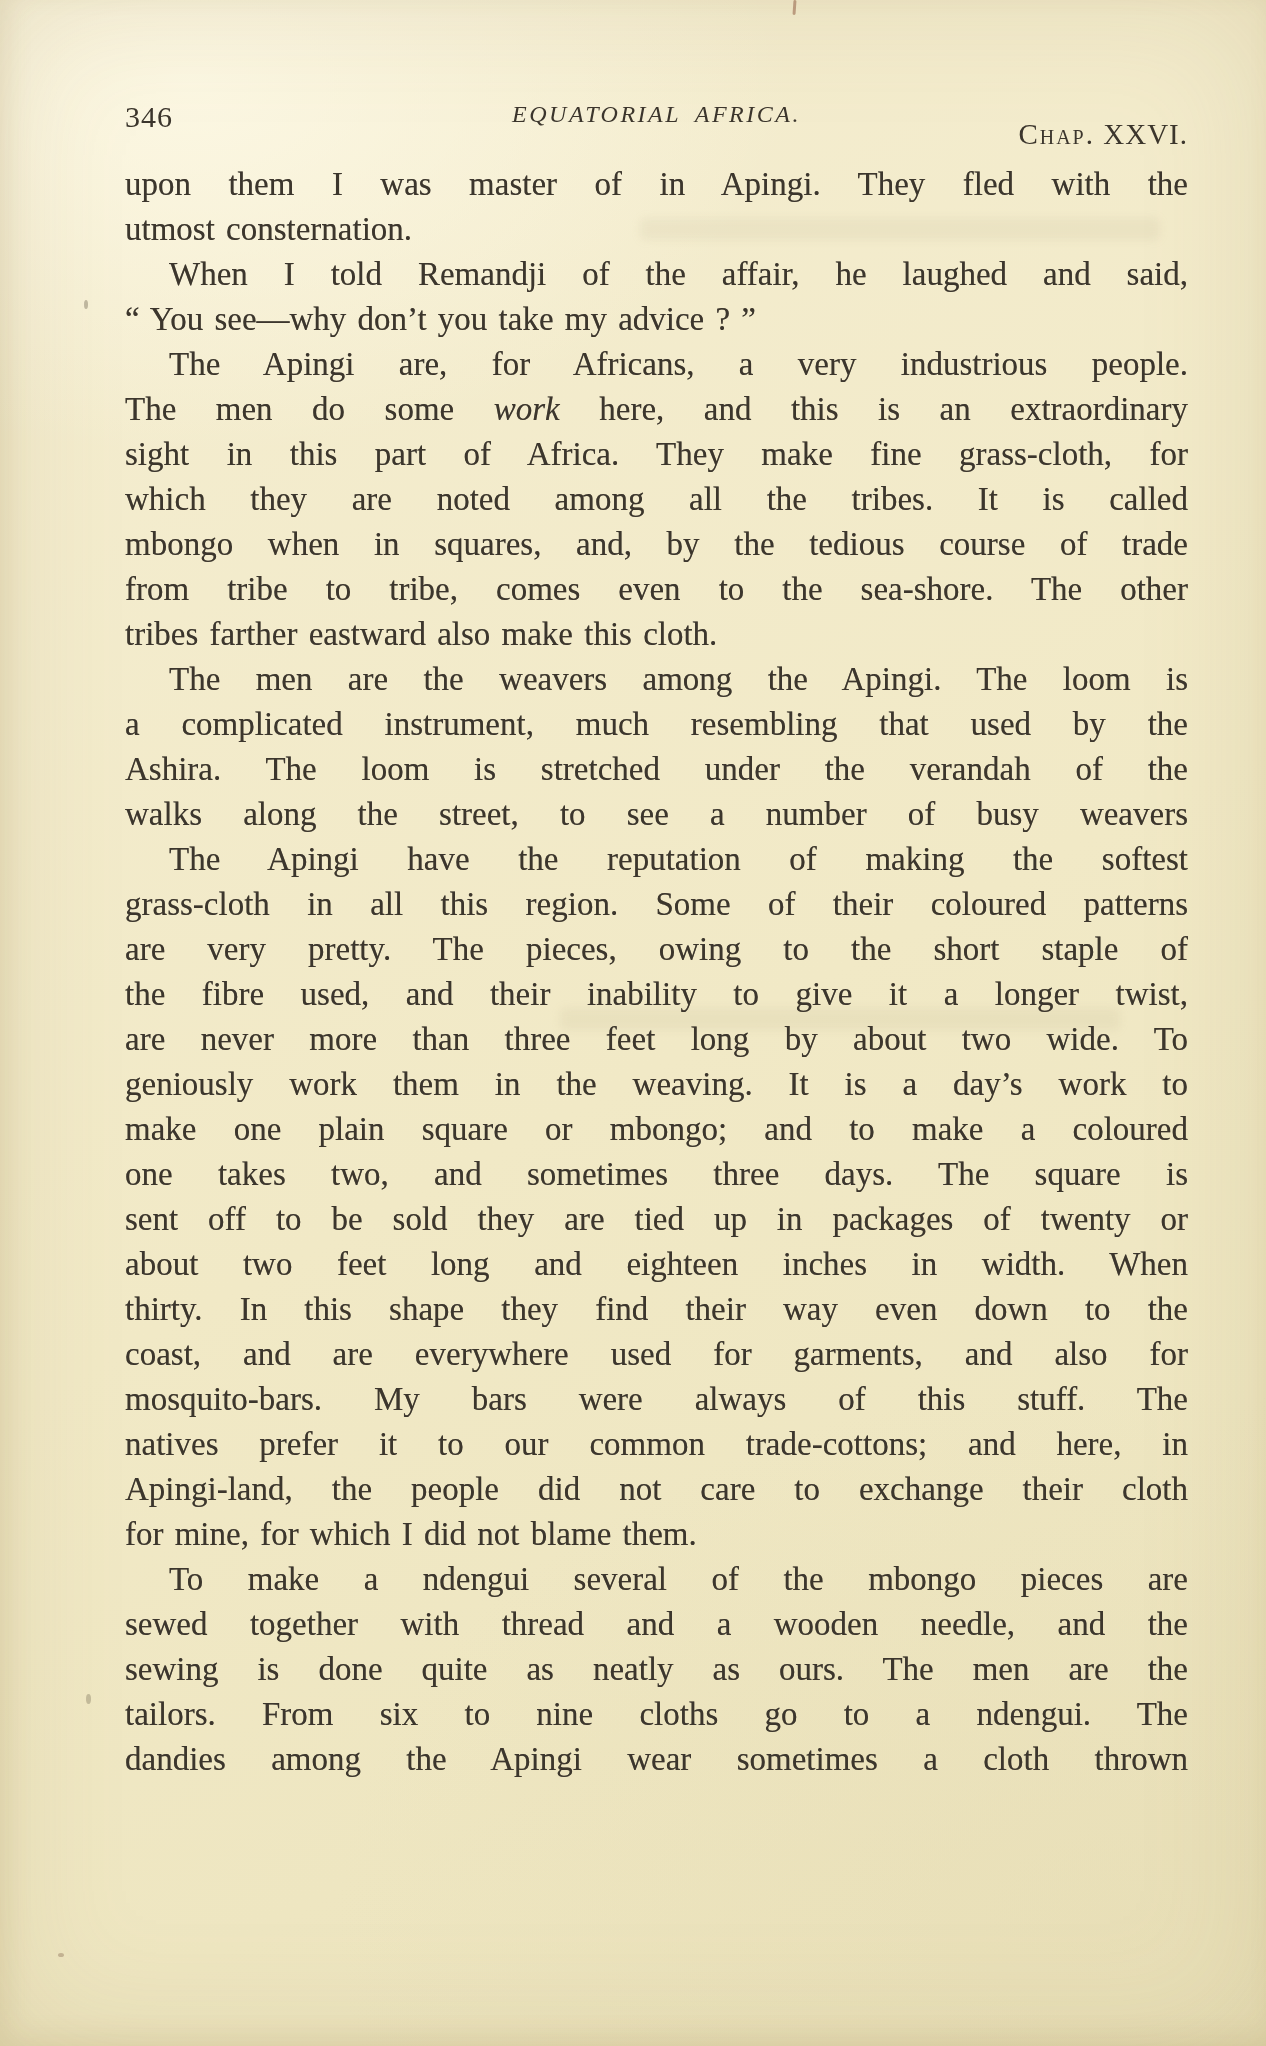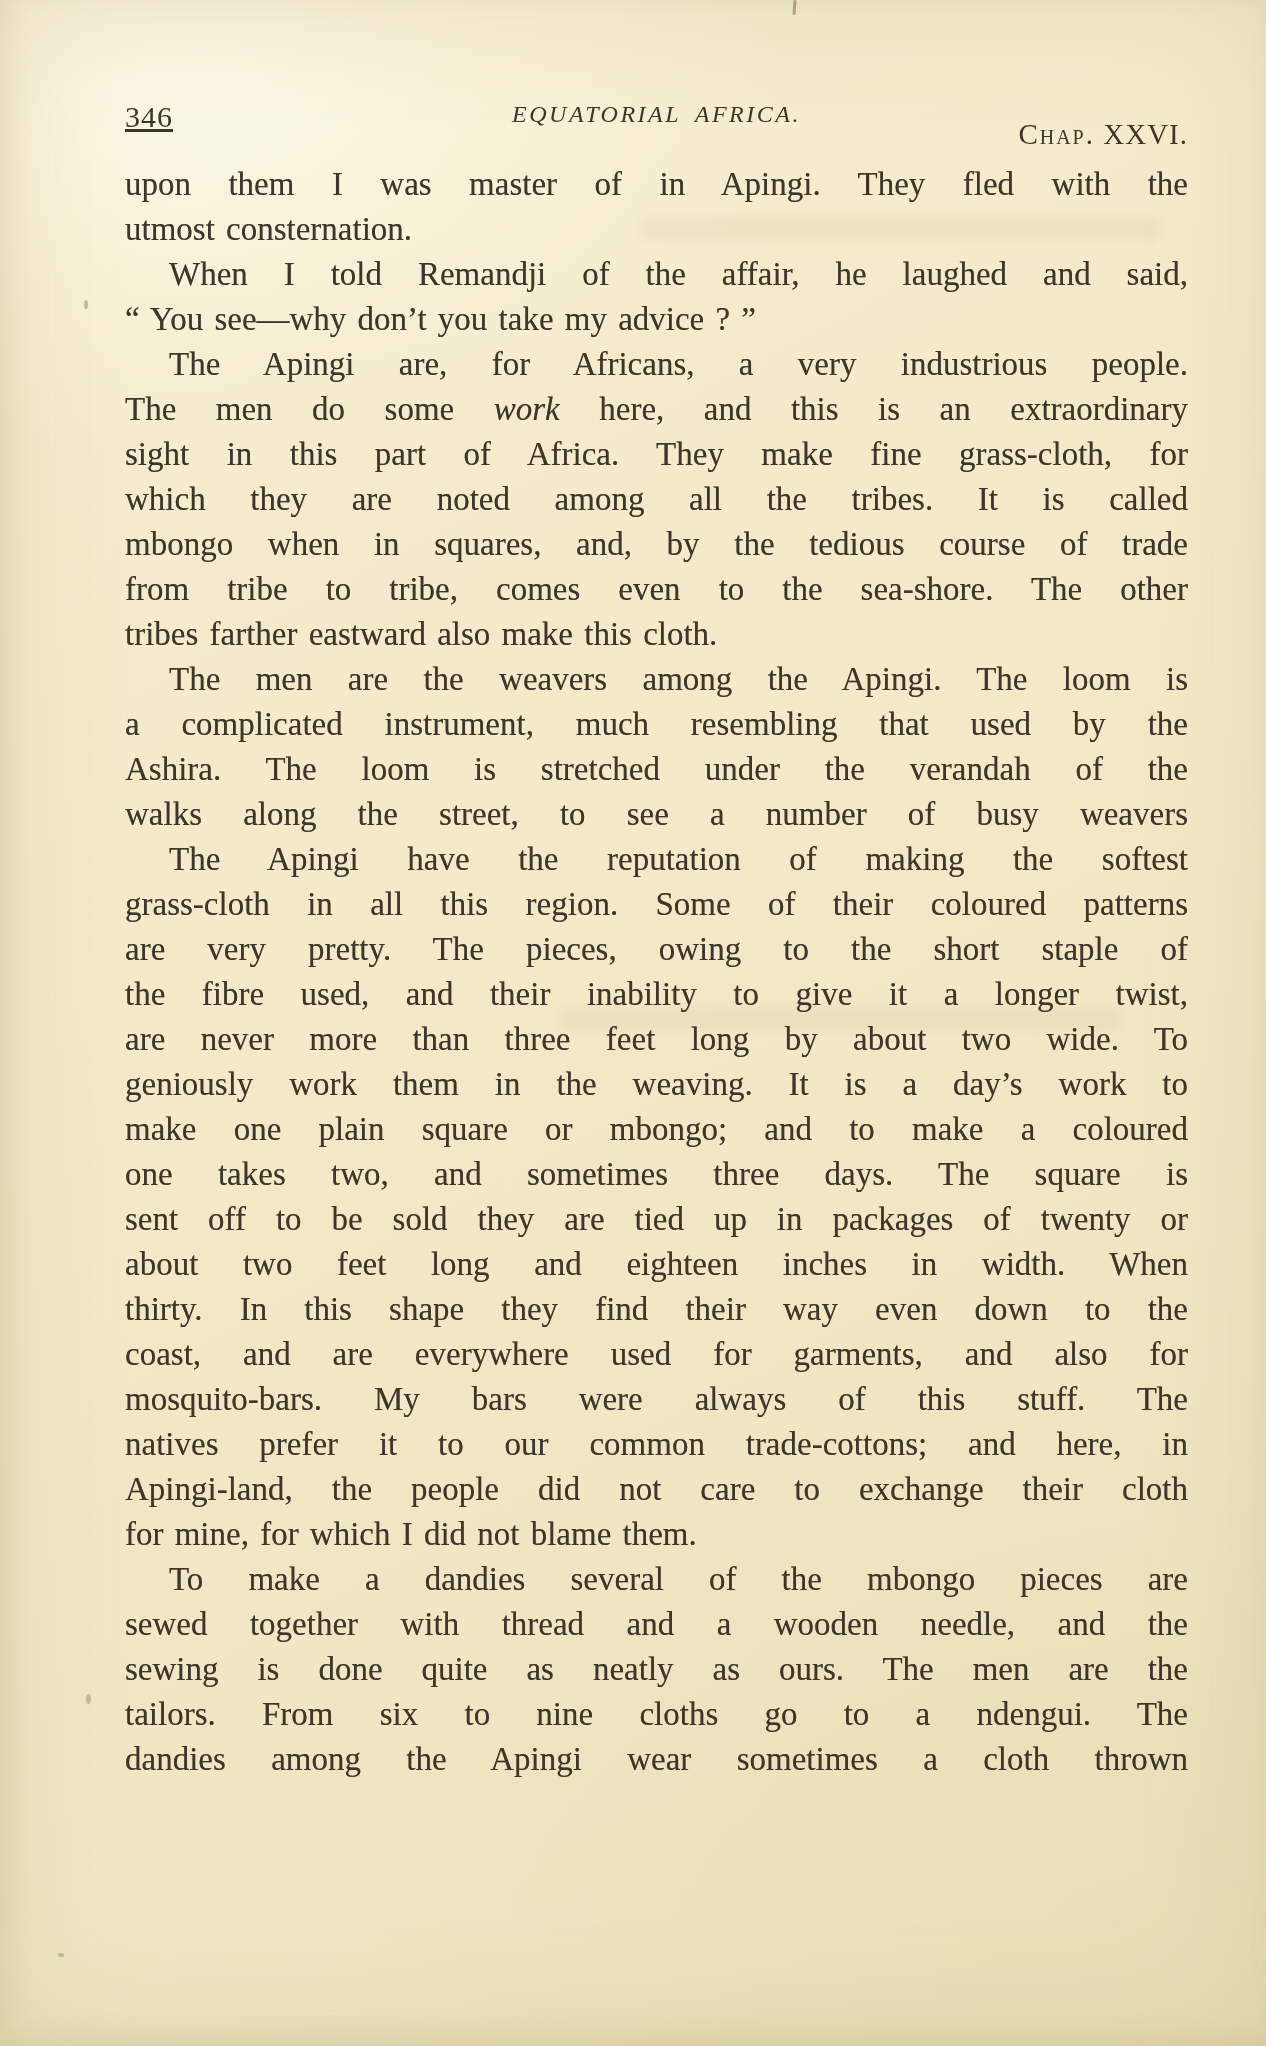--- a/index.html
+++ b/index.html
@@ -16,21 +16,21 @@
   }
   .vignette {
     position: absolute; inset: 0; pointer-events: none;
     box-shadow: inset 0 0 130px rgba(150,125,70,0.16), inset 8px -8px 26px rgba(140,115,60,0.12);
   }
   .page-header {
     position: absolute; left: 125px; right: 78px; top: 98px; height: 42px;
   }
   .page-number {
     position: absolute; left: 0; top: 2px;
-    font-size: 30px; letter-spacing: 1px; text-decoration: underline;
+    font-size: 30px; letter-spacing: 1px;
   }
   .running-title {
     position: absolute; left: 0; right: 0; top: 3px;
     text-align: center; font-style: italic;
     font-size: 24px; letter-spacing: 2.5px; word-spacing: 6px;
   }
   .chapter-heading {
     position: absolute; right: 0; top: 20px;
     font-size: 29px; letter-spacing: 1px;
   }
@@ -106,20 +106,20 @@
     <div class="line">make one plain square or mbongo; and to make a coloured</div>
     <div class="line">one takes two, and sometimes three days.  The square is</div>
     <div class="line">sent off to be sold they are tied up in packages of twenty or</div>
     <div class="line">about two feet long and eighteen inches in width.  When</div>
     <div class="line">thirty.  In this shape they find their way even down to the</div>
     <div class="line">coast, and are everywhere used for garments, and also for</div>
     <div class="line">mosquito-bars.  My bars were always of this stuff.  The</div>
     <div class="line">natives prefer it to our common trade-cottons; and here, in</div>
     <div class="line">Apingi-land, the people did not care to exchange their cloth</div>
     <div class="line flush">for mine, for which I did not blame them.</div>
-    <div class="line indent">To make a dandies several of the mbongo pieces are</div>
+    <div class="line indent">To make a ndengui several of the mbongo pieces are</div>
     <div class="line">sewed together with thread and a wooden needle, and the</div>
     <div class="line">sewing is done quite as neatly as ours.  The men are the</div>
     <div class="line">tailors.  From six to nine cloths go to a ndengui.  The</div>
     <div class="line">dandies among the Apingi wear sometimes a cloth thrown</div>
   </div>
 
 <div class="vignette"></div>
 
 </body></html>

